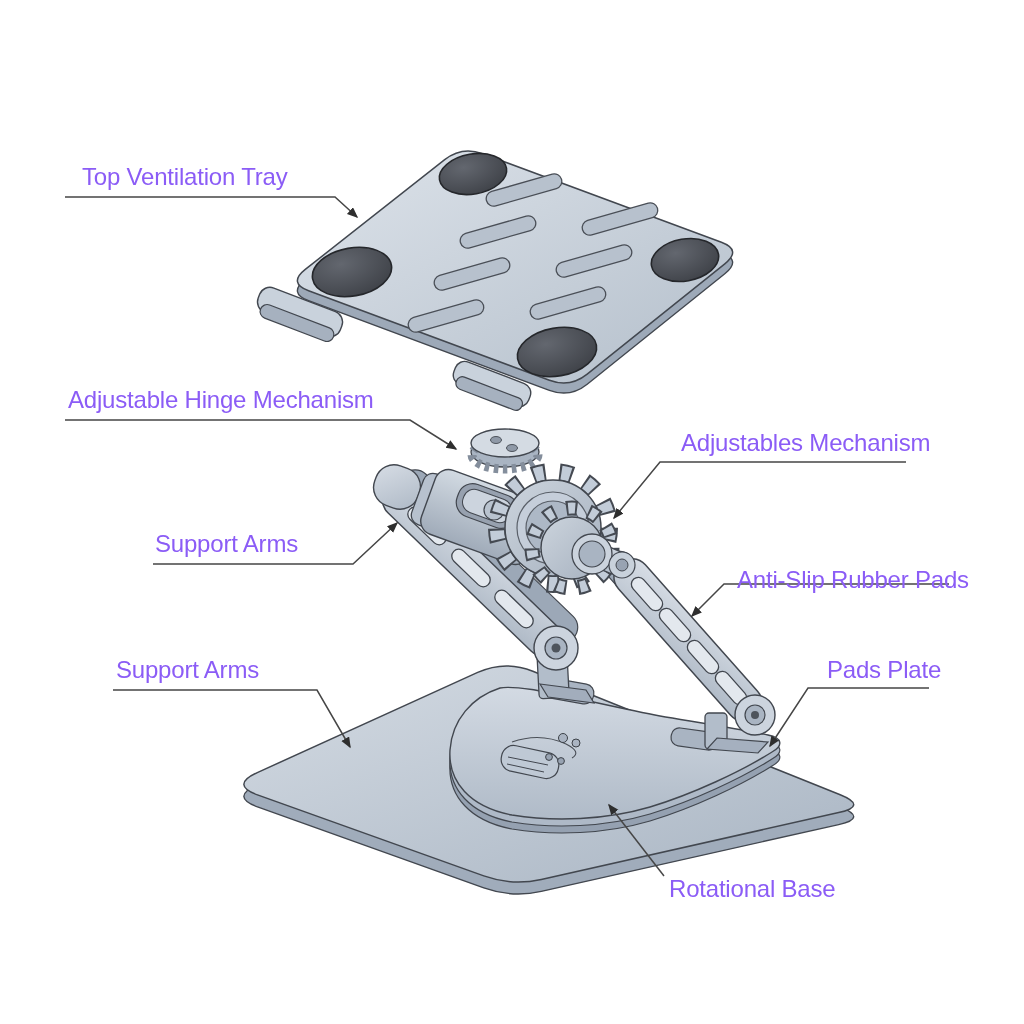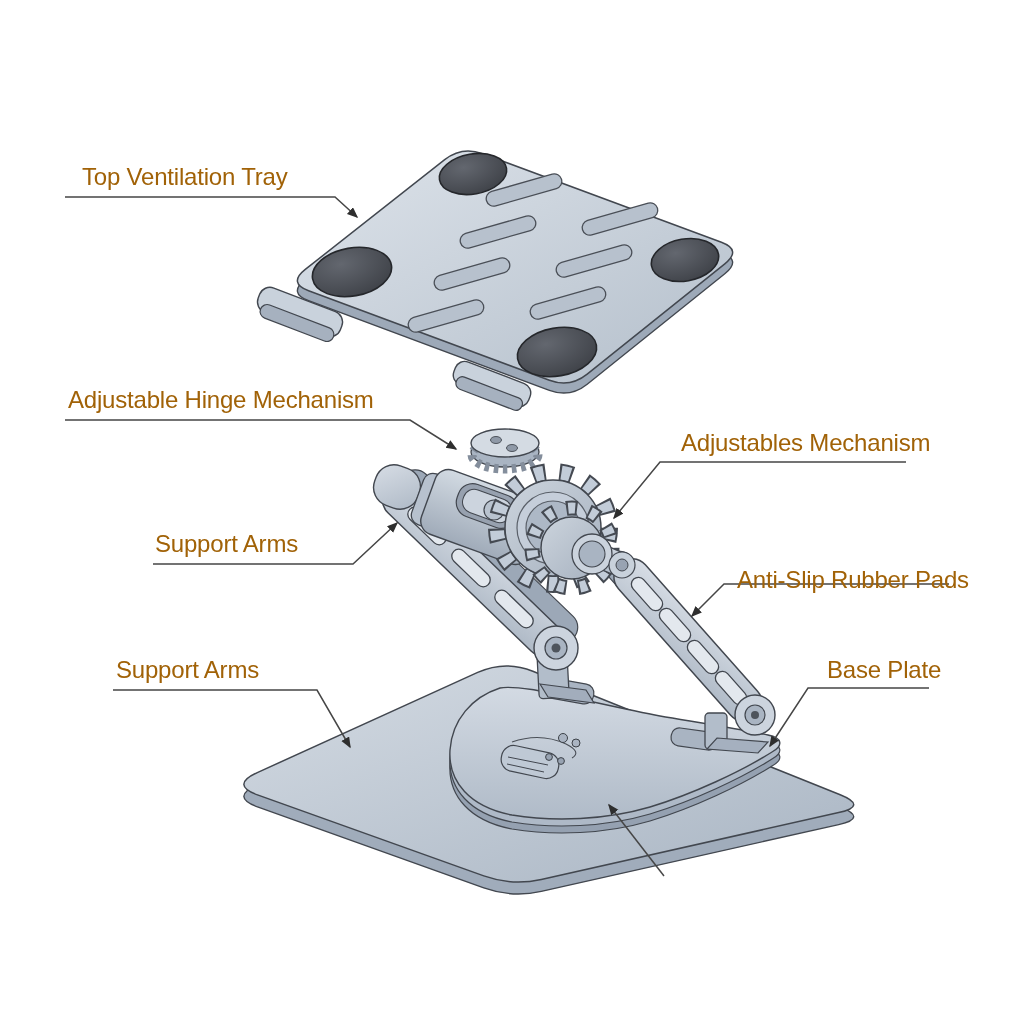--- a/index.html
+++ b/index.html
@@ -1,19 +1,19 @@
 <!DOCTYPE html>
 <html><head>
 <meta charset="utf-8">
 <style>
   html,body{margin:0;padding:0;background:#ffffff;}
   .canvas{position:relative;width:1024px;height:1024px;background:#ffffff;overflow:hidden;
           font-family:"Liberation Sans", sans-serif;}
   .canvas svg{position:absolute;left:0;top:0;}
-  .callout{position:absolute;font-size:24px;letter-spacing:-0.2px;color:#a16207;
+  .callout{position:absolute;font-size:24px;letter-spacing:-0.2px;color:#8b5cf6;
            white-space:nowrap;line-height:1.1;font-weight:400;}
 </style>
 </head>
 <body>
 
 <div class="canvas">
 
 <svg width="1024" height="1024" viewBox="0 0 1024 1024">
   <defs>
     <linearGradient id="gTray" x1="0" y1="0" x2="1" y2="1">
@@ -183,15 +183,16 @@
     <polyline points="664,876 609,805" marker-end="url(#arrowHead)"></polyline>
   </g>
 </svg>
 
 <div class="callout" style="left:82px;top:164px">Top Ventilation Tray</div>
 <div class="callout" style="left:68px;top:387px">Adjustable Hinge Mechanism</div>
 <div class="callout" style="left:681px;top:430px">Adjustables Mechanism</div>
 <div class="callout" style="left:155px;top:531px">Support Arms</div>
 <div class="callout" style="left:737px;top:567px">Anti-Slip Rubber Pads</div>
 <div class="callout" style="left:116px;top:657px">Support Arms</div>
-<div class="callout" style="left:827px;top:657px">Base Plate</div>
+<div class="callout" style="left:827px;top:657px">Pads Plate</div>
+<div class="callout" style="left:669px;top:876px">Rotational Base</div>
 
 </div>
 
 </body></html>

